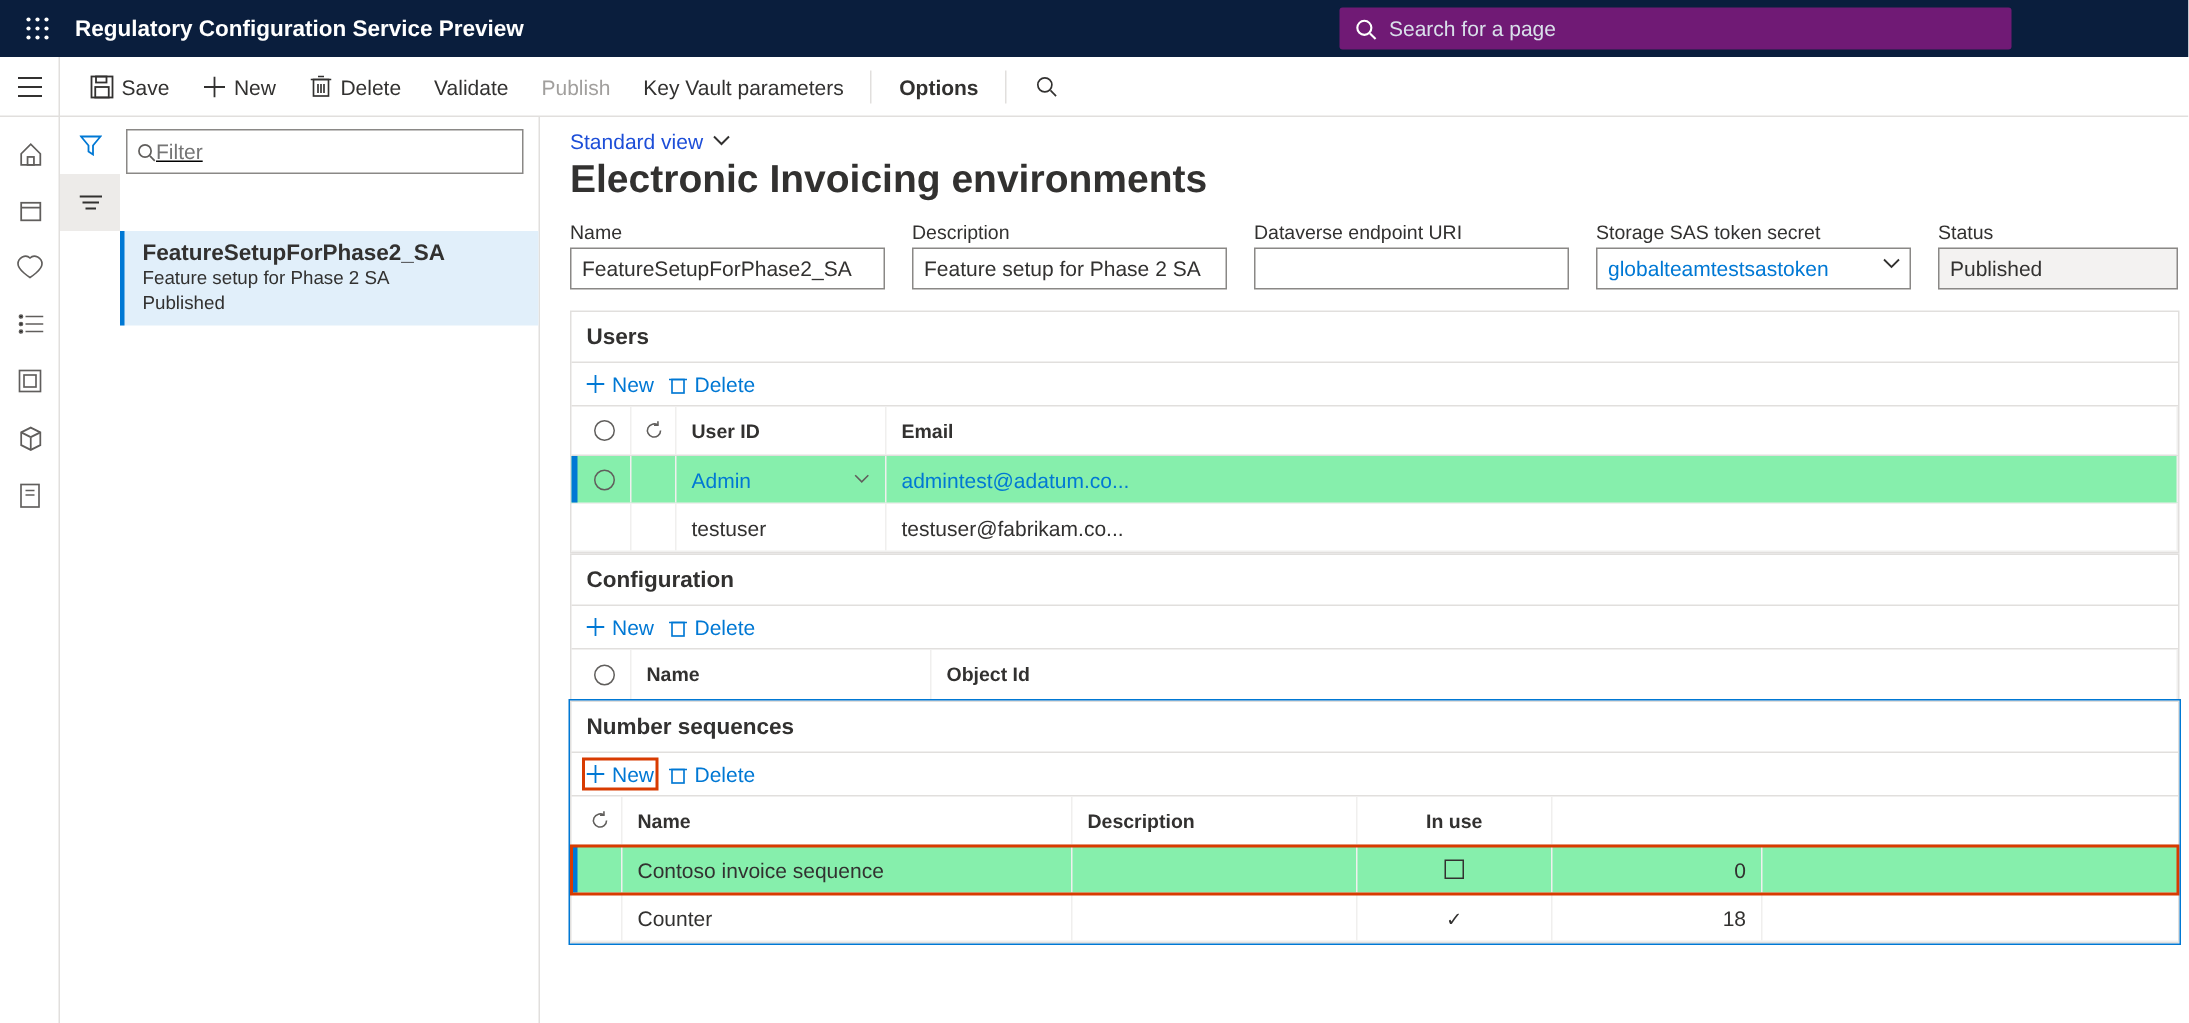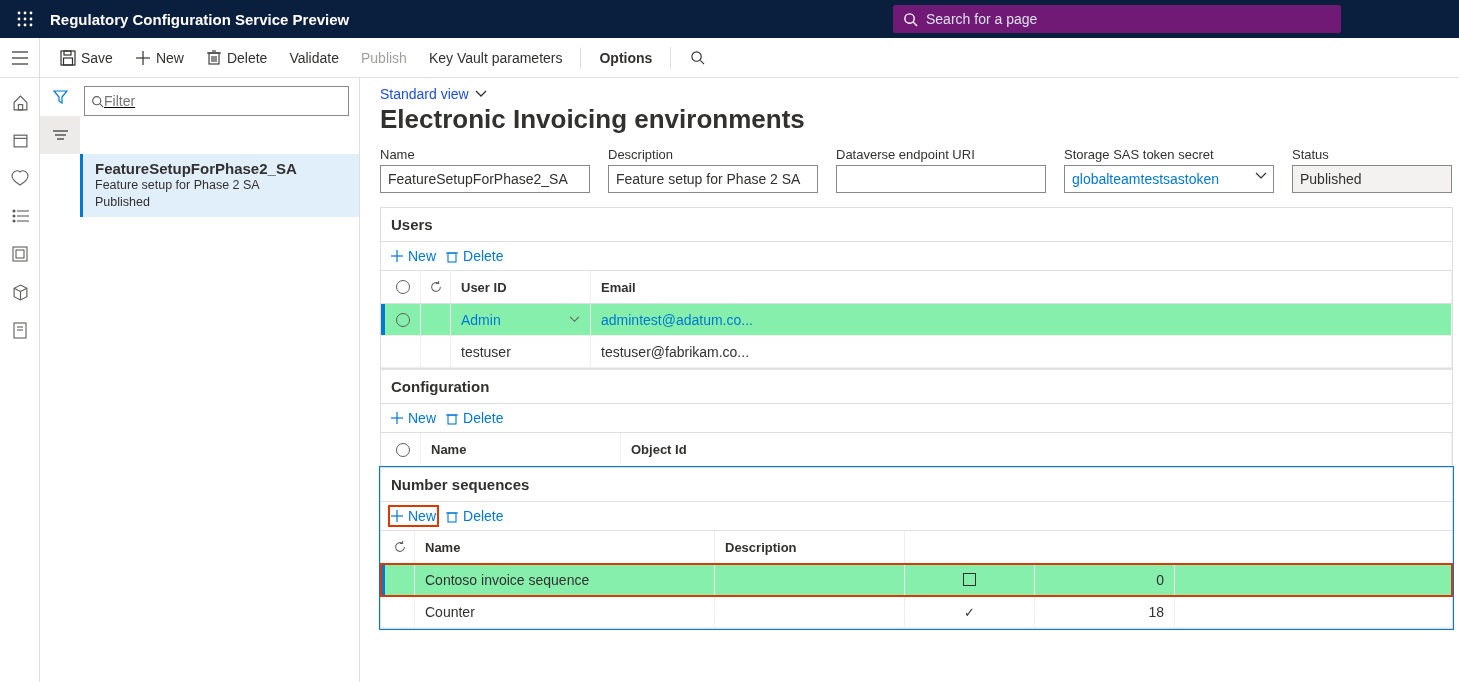--- a/index.html
+++ b/index.html
@@ -434,20 +434,21 @@
         <div class="grid-head">
           <div class="row-marker"></div>
           <div class="cell c-ref">
               <svg class="refresh-icon" viewBox="0 0 16 16" fill="none" stroke="#605e5c" stroke-width="1.2">
                 <path d="M13 8 A5 5 0 1 1 11 4"></path>
                 <path d="M11 1 L11 4 L8 4"></path>
               </svg>
             </div>
           <div class="cell c-n1">Name</div>
           <div class="cell c-n2">Description</div>
+          <div class="cell c-n3">In use</div>
         </div>
         <div class="grid-row selected ns-row-hl">
           <div class="row-marker on"></div>
           <div class="cell c-ref"></div>
           <div class="cell c-n1">
               <span>Contoso invoice sequence</span>
             </div>
           <div class="cell c-n2">
               <span></span>
             </div>

